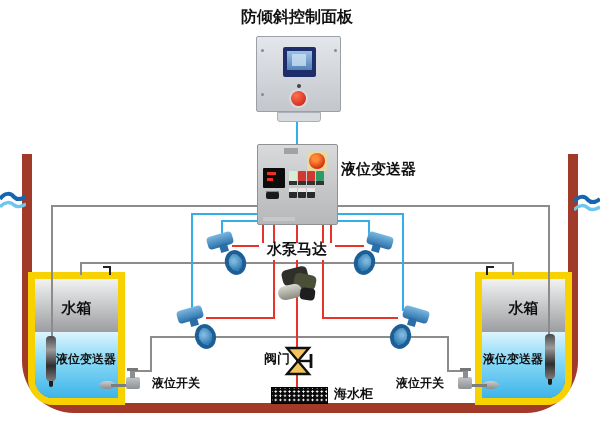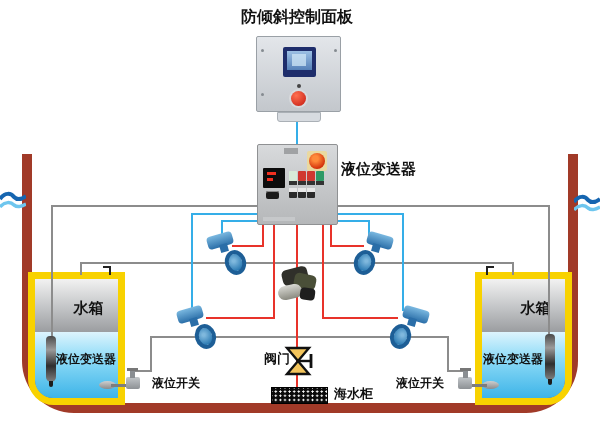--- a/index.html
+++ b/index.html
@@ -18,21 +18,21 @@
   
   .tank{position:absolute;top:272px;width:97px;height:133px;border:7px solid #f8d200;box-sizing:border-box;z-index:2;}
   .tank .grayzone{position:absolute;left:0;top:0;width:83px;height:53px;
         background:linear-gradient(180deg,#f2f2f2 0%,#c2c4c6 55%,#9b9da0 100%);}
   .tank .water{position:absolute;left:0;top:53px;width:83px;height:66px;
         background:linear-gradient(180deg,#ddf4fd 0%,#8edbf7 40%,#3db4e8 100%);}
   .tank-left{left:28px;border-radius:0 0 0 26px;}
   .tank-left .water{border-radius:0 0 0 18px;}
   .tank-right{left:475px;border-radius:0 0 26px 0;}
   .tank-right .water{border-radius:0 0 18px 0;}
-  .tank-name{position:absolute;width:83px;top:20px;left:12px;text-align:center;font-size:15px;font-weight:700;}
+  .tank-name{position:absolute;width:83px;top:20px;left:0;text-align:center;font-size:15px;font-weight:700;}
   
   .panel-ah{position:absolute;left:256px;top:36px;width:85px;height:76px;z-index:6;
         background:linear-gradient(180deg,#e3e6ea 0%,#c3c7cc 100%);border:1px solid #9aa0a6;border-radius:2px;box-sizing:border-box;}
   .screw{position:absolute;width:3px;height:3px;border-radius:50%;background:#858b91;}
   .ah-screen{position:absolute;left:26px;top:10px;width:33px;height:30px;background:#1e2d6b;border-radius:2px;}
   .ah-lcd{position:absolute;left:4px;top:4px;width:25px;height:19px;background:linear-gradient(180deg,#9cc0e4,#5580b8);}
   .ah-lcd-core{position:absolute;left:5px;top:3px;width:14px;height:12px;background:#cfe6f6;opacity:.75;}
   .ah-dot{position:absolute;left:40px;top:47px;width:4px;height:4px;border-radius:50%;background:#444;}
   .ah-btn{position:absolute;left:34px;top:54px;width:15px;height:15px;border-radius:50%;
         background:radial-gradient(circle at 35% 30%,#ff7050,#c41810);box-shadow:0 0 0 2px #d8dadd;}
@@ -252,20 +252,21 @@
     <div class="neck"></div>
     <div class="disc"></div>
   </div>
 
   <div class="pump">
     <div class="p1"></div>
     <div class="p2"></div>
     <div class="p3"></div>
     <div class="p4"></div>
   </div>
+  <div class="lbl lbl-pump">水泵马达</div>
 
   <svg class="valve-sym" width="34" height="30" viewBox="0 0 34 30">
     <polygon points="5,2 27,2 16,15" fill="#f2c45c" stroke="#111" stroke-width="2.4"></polygon>
     <polygon points="5,28 27,28 16,15" fill="#f2c45c" stroke="#111" stroke-width="2.4"></polygon>
     <line x1="16" y1="15" x2="29" y2="15" stroke="#111" stroke-width="2.4"></line>
     <line x1="29" y1="8" x2="29" y2="22" stroke="#111" stroke-width="2.8"></line>
   </svg>
   <div class="lbl lbl-valve">阀门</div>
 
   <div class="seachest"></div>

